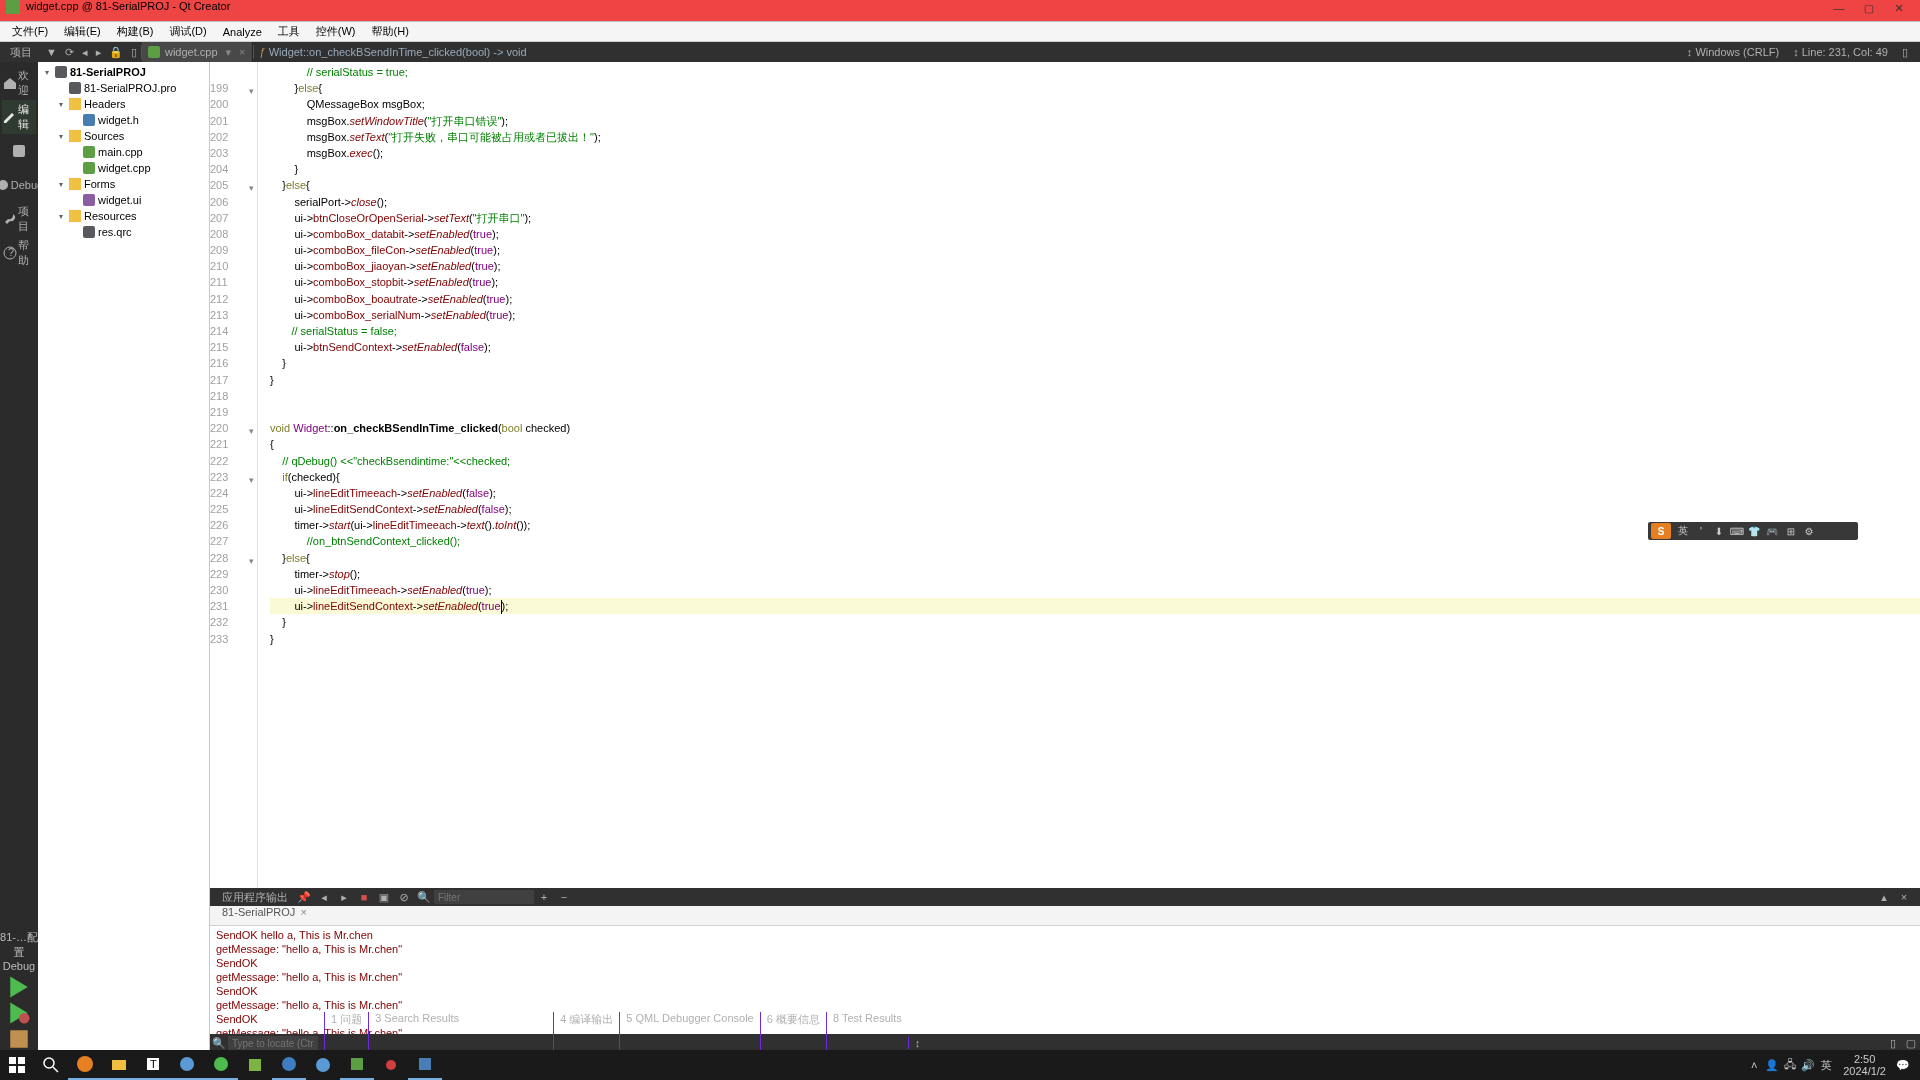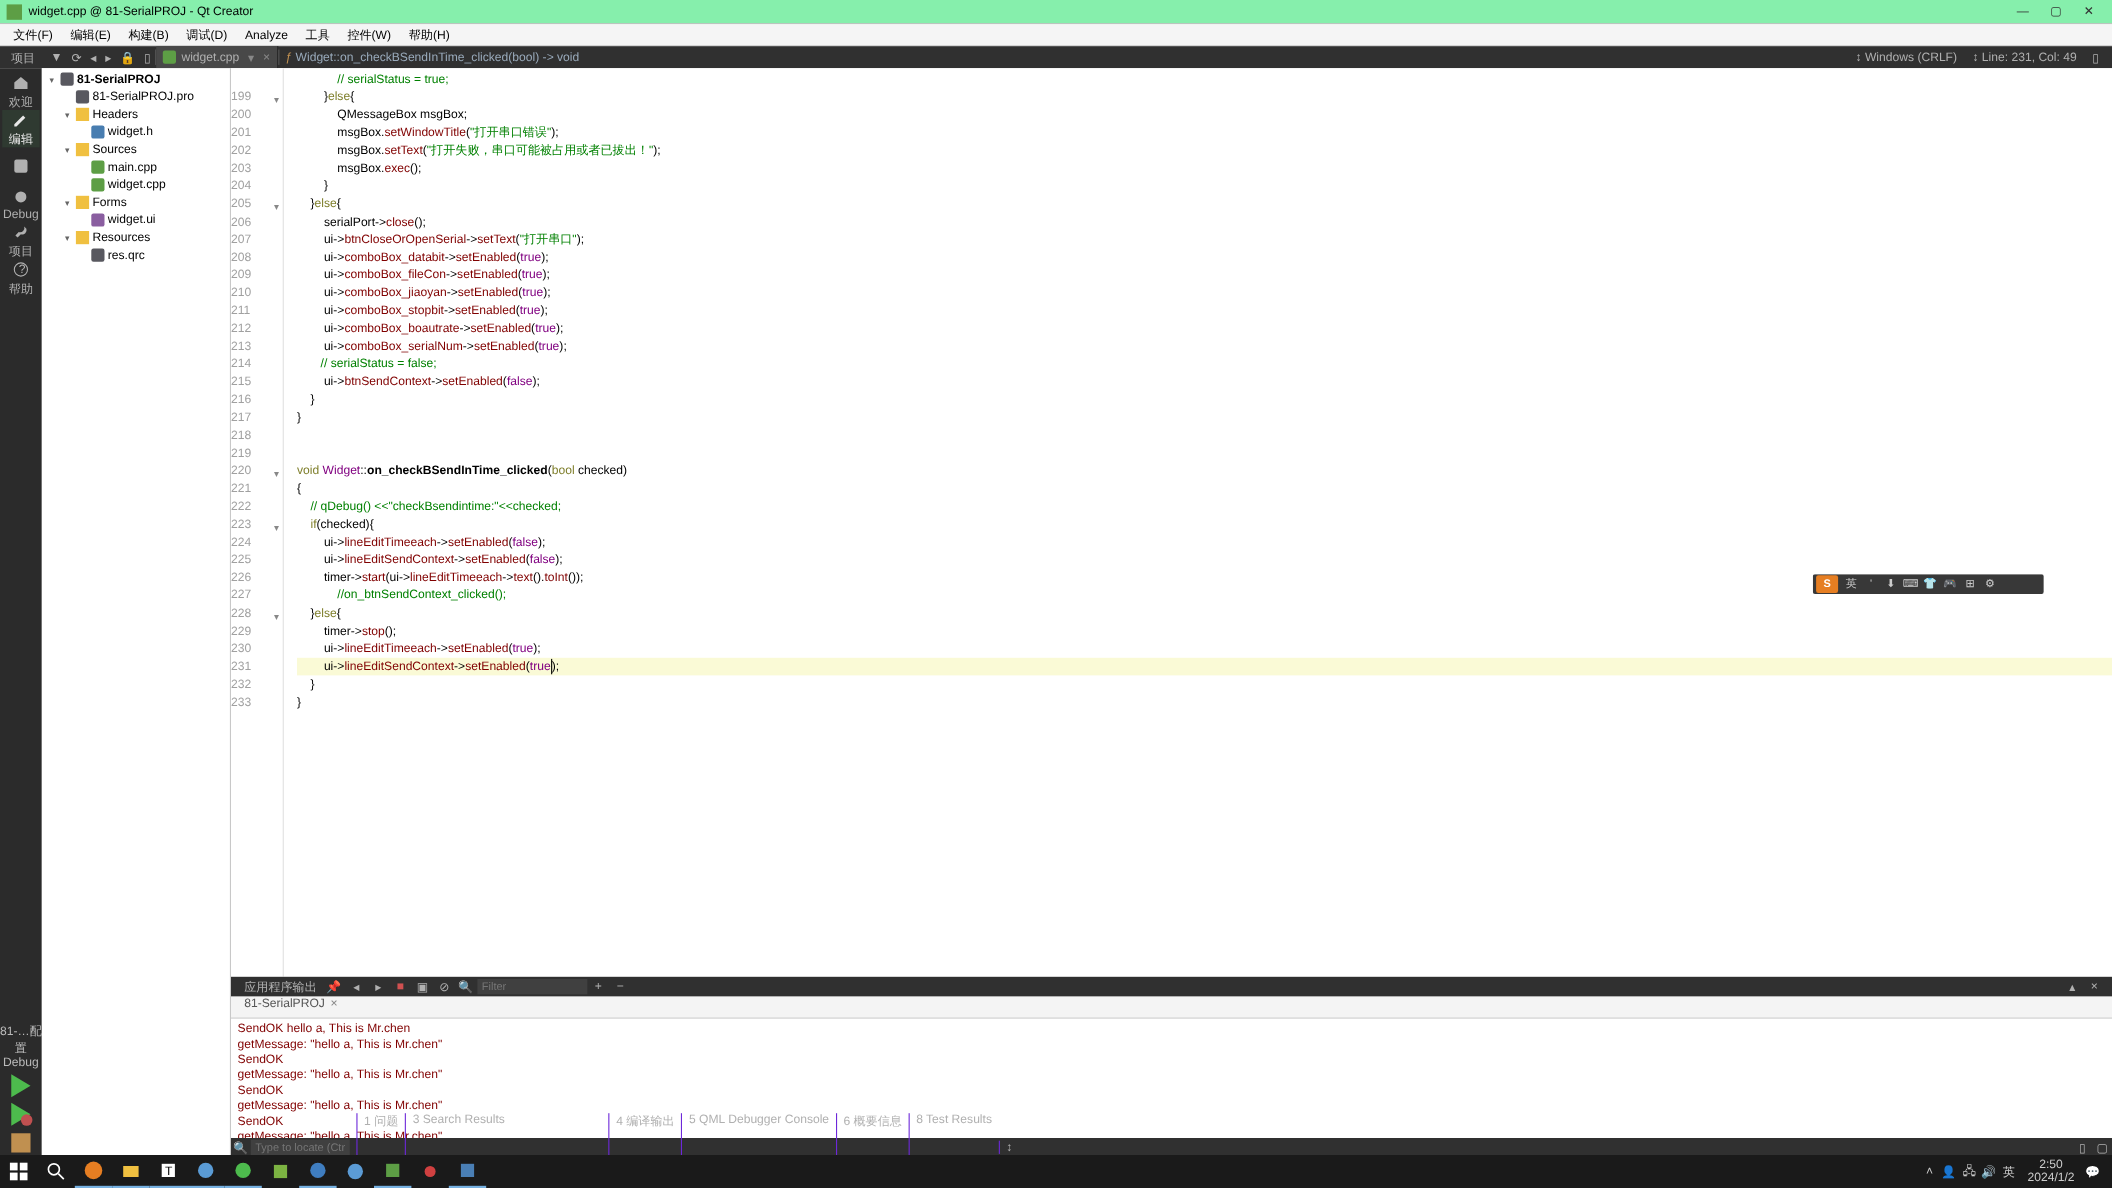--- a/index.html
+++ b/index.html
@@ -1,18 +1,18 @@
 <!DOCTYPE html>
 <html><head>
 <meta charset="utf-8">
 <style>
 * { margin: 0; padding: 0; box-sizing: border-box; font-family: "Microsoft YaHei", Arial, sans-serif; font-size: 11px; }
 body { background: #f0f0f0; overflow: hidden; width: 1920px; height: 1080px; }
 
-.titlebar { height: 22px; background: #86efac; display: flex; align-items: center; padding: 0 6px; border-bottom: 1px solid #c0c0c0; }
+.titlebar { height: 22px; background: #ef4444; display: flex; padding: 0 6px; border-bottom: 1px solid #c0c0c0; }
 .titlebar .icon { width: 14px; height: 14px; background: #5d9e45; margin-right: 6px; }
 .titlebar .title { font-size: 11px; color: #000; }
 .titlebar .spacer { flex: 1; }
 .titlebar .win-btn { width: 30px; height: 16px; display: flex; align-items: center; justify-content: center; color: #333; font-size: 11px; cursor: pointer; }
 
 .menubar { height: 20px; background: #f5f5f5; display: flex; align-items: center; padding-left: 4px; border-bottom: 1px solid #d0d0d0; }
 .menubar span { padding: 0 8px; font-size: 11px; color: #000; cursor: pointer; }
 
 .topstrip { height: 20px; background: #303030; display: flex; align-items: center; color: #b0b0b0; font-size: 11px; }
 .topstrip .proj-label { padding: 0 10px; }
@@ -20,21 +20,21 @@
 .topstrip .navicon { padding: 0 4px; cursor: pointer; }
 .topstrip .tab { display: flex; align-items: center; padding: 0 6px; height: 100%; background: #404040; border-right: 1px solid #222; }
 .topstrip .tab.active { background: #484848; }
 .topstrip .tabicon { width: 12px; height: 12px; background: #5d9e45; margin-right: 5px; border-radius: 2px; }
 .topstrip .tab-close { margin-left: 8px; color: #888; cursor: pointer; }
 .topstrip .crumb { padding: 0 6px; color: #9ab; }
 .topstrip .right { margin-left: auto; padding-right: 12px; display: flex; gap: 14px; }
 
 .main { display: flex; height: 990px; }
 .modebar { width: 38px; background: #2b2b2b; padding-top: 4px; display: flex; flex-direction: column; align-items: center; }
-.modebar .mitem { width: 34px; height: 34px; display: flex; flex-direction: column; align-items: center; justify-content: center; color: #b0b0b0; font-size: 9px; cursor: pointer; }
+.modebar .mitem { width: 34px; height: 34px; display: flex; align-items: center; justify-content: center; color: #b0b0b0; font-size: 9px; cursor: pointer; }
 .modebar .mitem.active { background: #2f3a31; color: #e8e8e8; }
 .modebar .micon { width: 18px; height: 18px; margin-bottom: 1px; display:flex; align-items:center; justify-content:center; }
 .modebar .micon svg { width:16px; height:16px; fill:#b0b0b0; }
 .modebar .mitem.active .micon svg { fill:#e8e8e8; }
 .modebar .gap { flex: 1; }
 .modebar .run-btn { width: 28px; height: 26px; display:flex; align-items:center; justify-content:center; cursor:pointer; }
 
 .sidebar { width: 172px; background: #fff; border-right: 1px solid #c8c8c8; overflow: auto; }
 .tree { padding: 2px 0; }
 .tree .node { display: flex; align-items: center; height: 16px; font-size: 11px; color: #000; cursor: pointer; white-space: nowrap; }
@@ -53,21 +53,21 @@
 .gutter { width: 48px; background: #fff; border-right: 1px solid #e0e0e0; padding-right: 6px; color: #a0a0a0; line-height: 16.2px; padding-top: 2px; }
 .gutter .ln { height: 16.2px; position:relative; }
 .gutter .fold { position:absolute; right:-7px; top:3px; width:9px; height:9px; color:#888; font-size:9px; }
 .code { flex: 1; padding: 2px 0 0 12px; line-height: 16.2px; white-space: pre; position:relative; }
 .code .row { height: 16.2px; }
 .code .cursor-line { background: #fafad6; }
 .kw { color: #7e7e2a; }
 .str { color: #008000; }
 .cmt { color: #008000; }
 .lit { color: #800080; }
-.fn { color: #800000; }
+.fn { color: #800000; font-style: italic; }
 .id { color: #800000; }
 .op { color: #000; }
 .boldfn { font-weight: bold; color: #000; }
 .caret { display:inline-block; width:1px; height:14px; background:#000; vertical-align:middle; }
 
 .output-toolbar { height: 18px; background: #303030; display: flex; align-items: center; padding: 0 6px; color: #b0b0b0; font-size: 11px; }
 .output-toolbar .lbl { padding: 0 6px; }
 .output-toolbar .btn { width: 16px; height: 14px; margin: 0 2px; display:flex; align-items:center; justify-content:center; cursor:pointer; }
 .output-toolbar input { height: 14px; width: 100px; background: #404040; border: none; color: #ddd; padding: 0 4px; font-size: 10px; }
 .output-toolbar .right { margin-left: auto; display:flex; }

